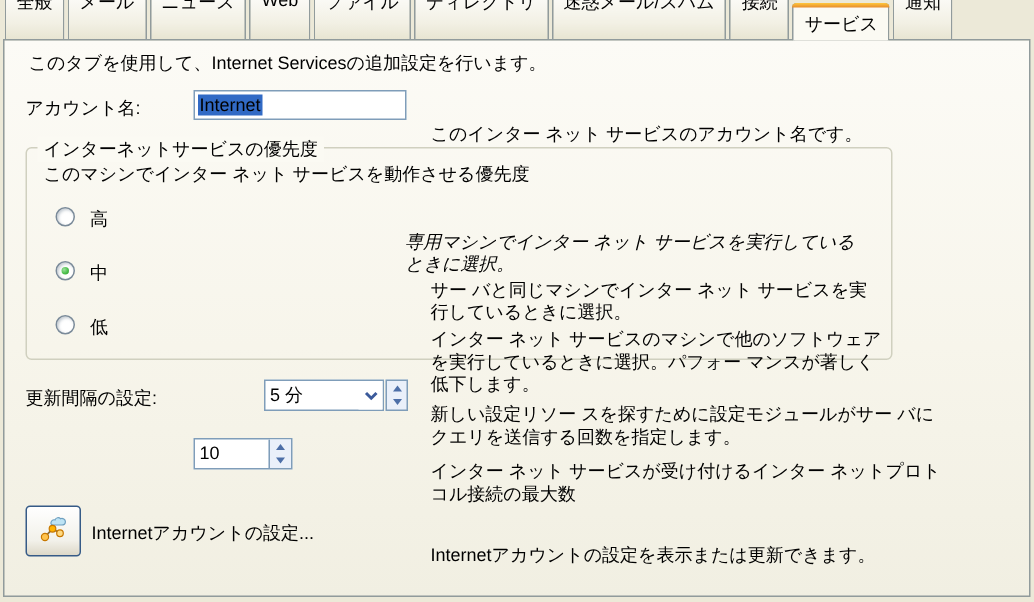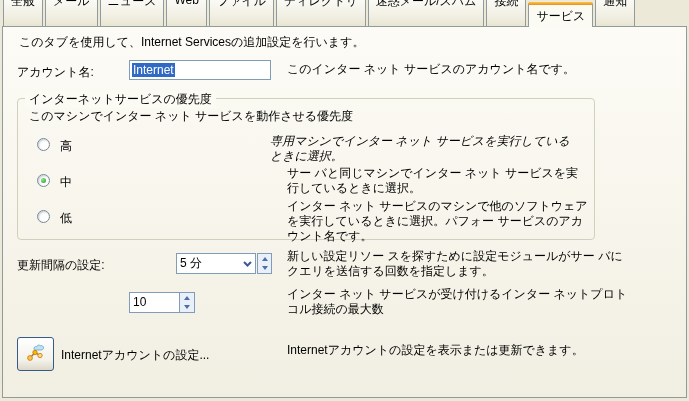--- a/index.html
+++ b/index.html
@@ -29,28 +29,28 @@
   }
 
   
   .panel {
     position:absolute; left:2px; top:26px; width:685px; height:372px;
     border:1px solid #919B9C;
     background:linear-gradient(180deg,#FCFBF6 0%,#F7F5EB 55%,#F1EFE2 100%);
     z-index:2;
   }
   .panel .abs { position:absolute; }
-  .desc { line-height:15px; }
+  .desc { line-height:15px;margin-top:20px; }
 
   
   .textbox {
     position:absolute; left:126px; top:33px; width:142px; height:20px;
     background:#fff; border:1px solid #7F9DB9; padding:2px 2px; cursor:text;
   }
-  .textbox .sel { background:#316AC5; color:#ffffff; padding:0 1px; }
+  .textbox .sel { background:#316AC5; color:#000000; padding:0 1px; }
 
   
   .groupbox {
     position:absolute; left:14px; top:71px; width:578px; height:142px;
     border:1px solid #D0D0BF; border-radius:4px;
   }
   .group-title { position:absolute; left:22px; top:64px; background:#FBFAF3; padding:0 4px; }
 
   
   .radio {
@@ -125,21 +125,21 @@
     <span class="radio" style="left:34px; top:111px;"></span>
     <div class="abs" style="left:57px; top:111px;">高</div>
     <div class="abs desc" style="left:267px; top:107px; width:302px;font-style:italic;">専用マシンでインター ネット サービスを実行しているときに選択。</div>
 
     <span class="radio checked" style="left:34px; top:147px;"></span>
     <div class="abs" style="left:57px; top:147px;">中</div>
     <div class="abs desc" style="left:284px; top:139px; width:302px;">サー バと同じマシンでインター ネット サービスを実行しているときに選択。</div>
 
     <span class="radio" style="left:34px; top:183px;"></span>
     <div class="abs" style="left:57px; top:183px;">低</div>
-    <div class="abs desc" style="left:284px; top:172px; width:302px;">インター ネット サービスのマシンで他のソフトウェアを実行しているときに選択。パフォー サービスのアカウント名です。</div>
+    <div class="abs desc" style="left:284px; top:172px; width:302px;">インター ネット サービスのマシンで他のソフトウェアを実行しているときに選択。パフォー マンスが著しく低下します。</div>
 
     <div class="abs" style="left:14px; top:230px;">更新間隔の設定:</div>
     <div class="combo">
       <span class="val">5 分</span>
       <span class="drop">
         <svg class="chev" width="9" height="6" viewBox="0 0 9 6">
             <polyline points="1,1 4.5,4.5 8,1" fill="none" stroke="#3B5A9B" stroke-width="2"></polyline>
           </svg>
       </span>
     </div>

